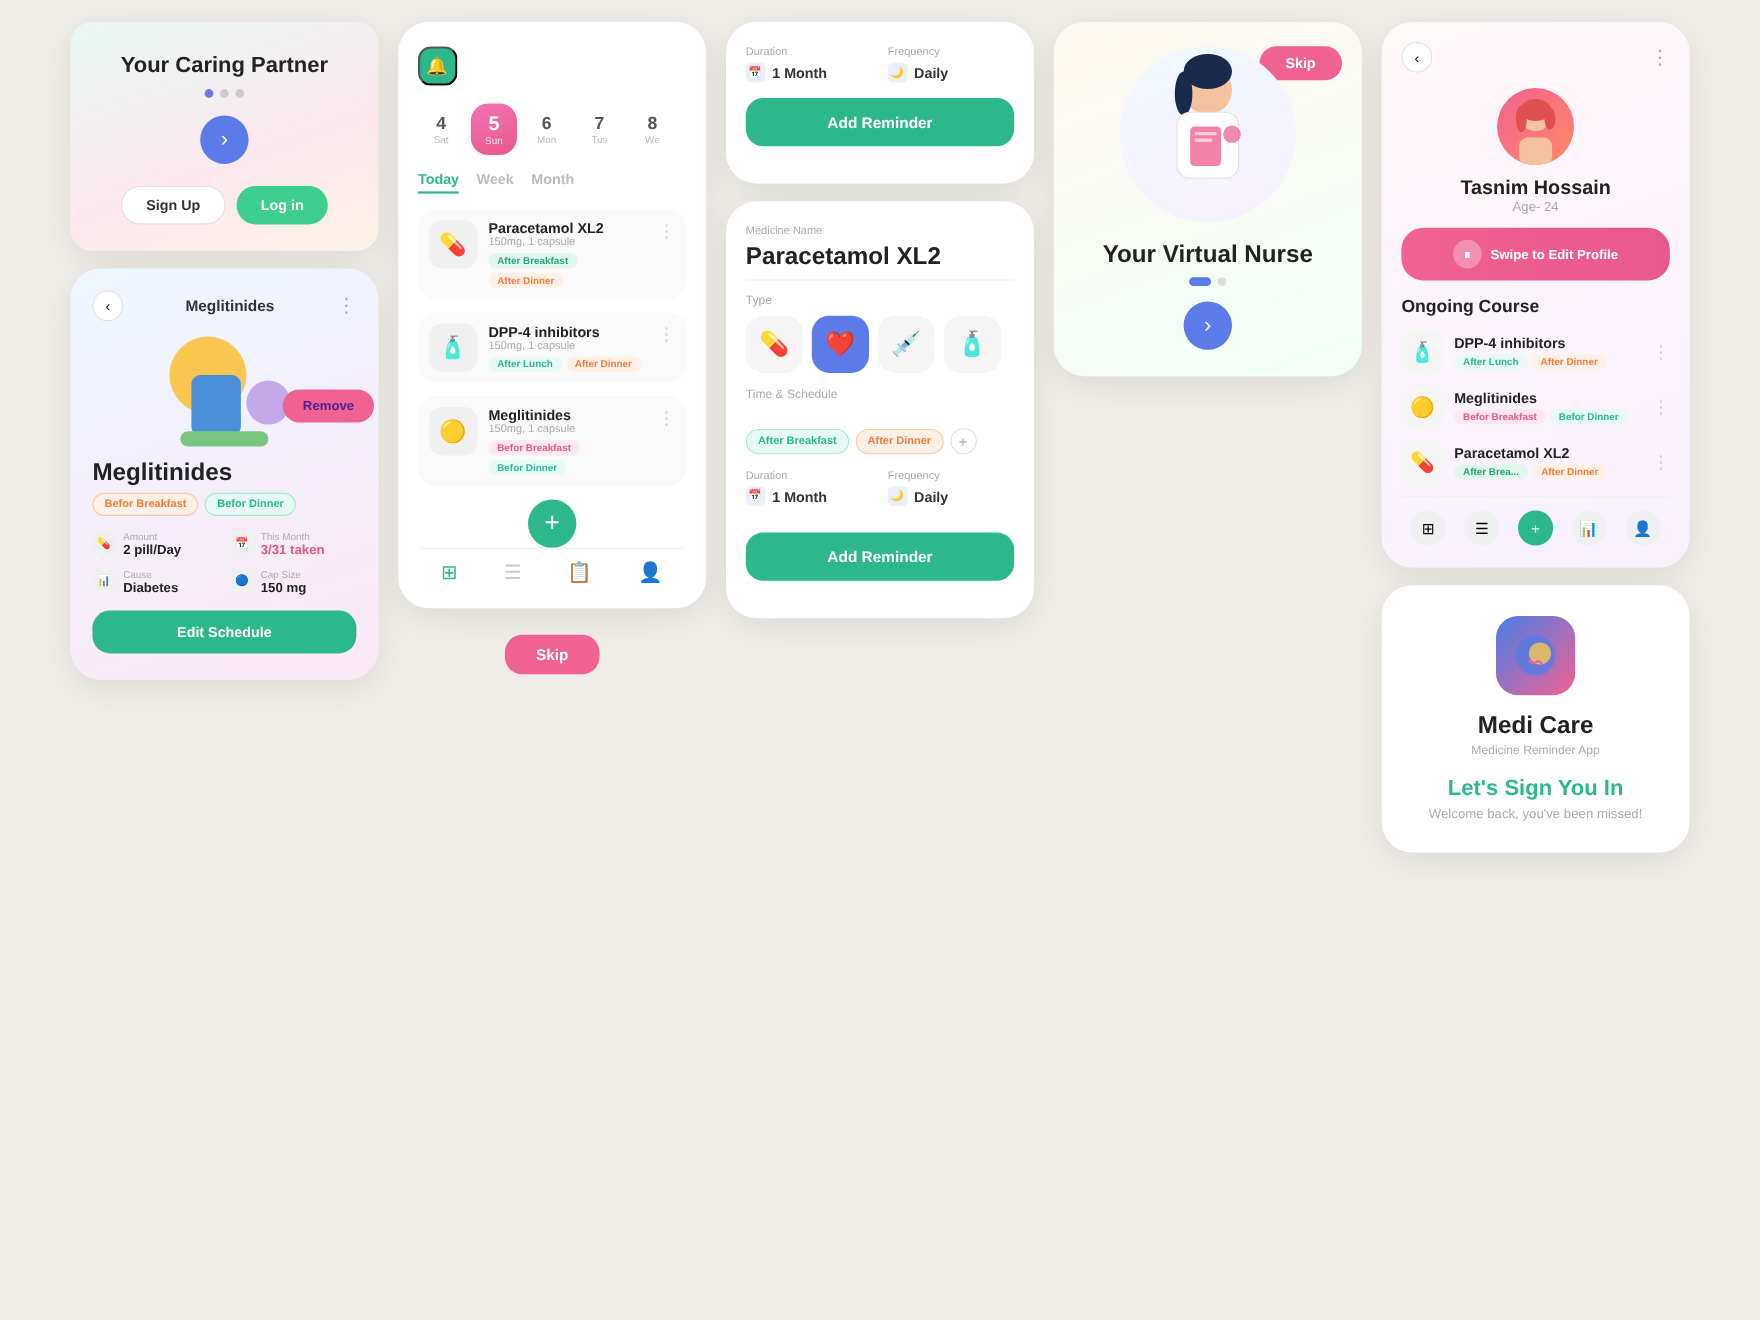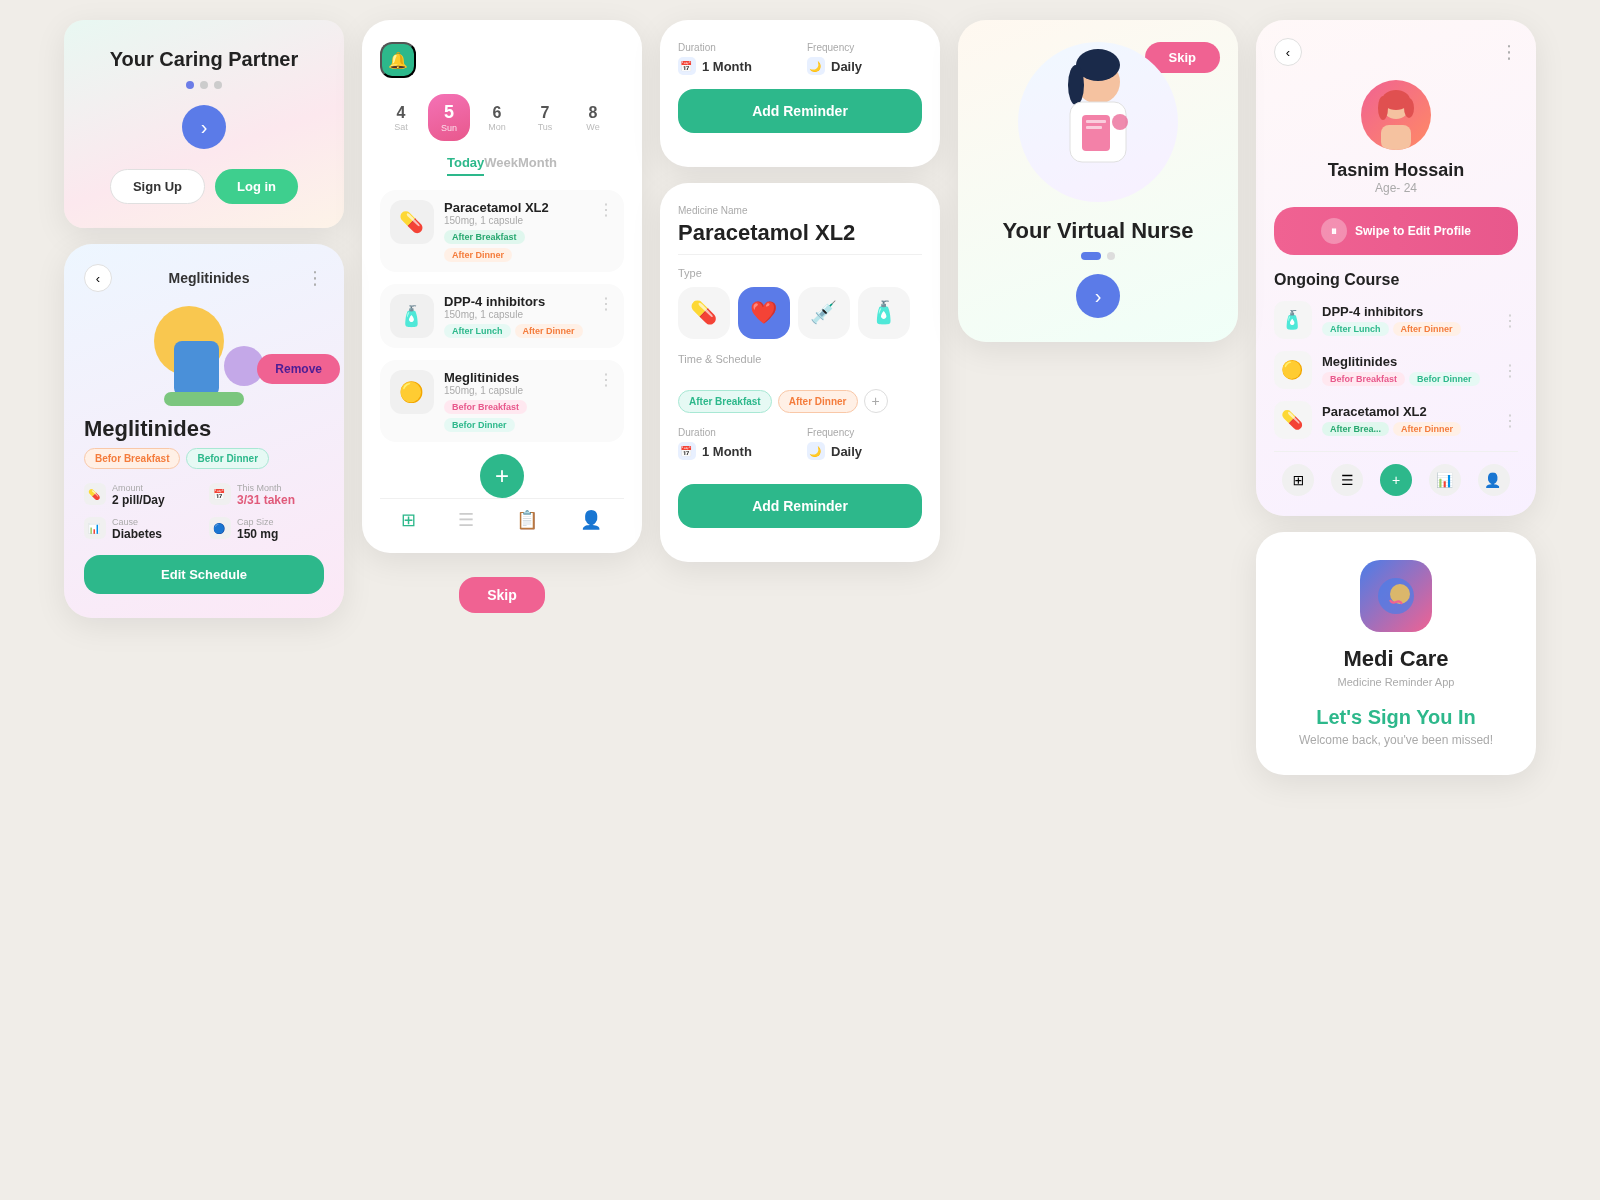--- a/index.html
+++ b/index.html
@@ -300,22 +300,22 @@
     }
     .date-item .day-name { font-size: 9px; color: #bbb; }
     .date-item .day-num { font-size: 16px; font-weight: 700; color: #555; }
     .date-item.active {
       background: linear-gradient(160deg, #f472b6, #e8588c);
     }
     .date-item.active .day-name { color: rgba(255,255,255,0.8); }
     .date-item.active .day-num { color: #fff; font-size: 18px; }
     .tabs-row {
       display: flex;
+      gap: 16px;
       margin-bottom: 14px;
-      justify-content: center;
     }
     .tab-item {
       font-size: 13px;
       font-weight: 600;
       color: #bbb;
       cursor: pointer;
       padding-bottom: 4px;
     }
     .tab-item.active {
       color: #2db88b;

